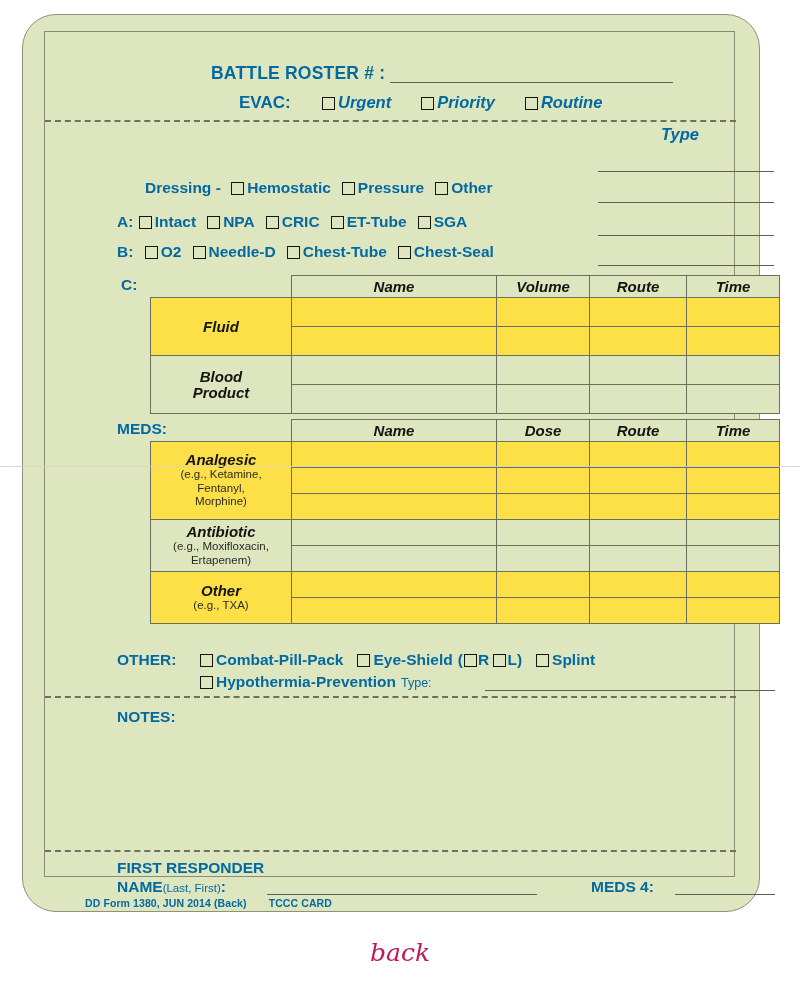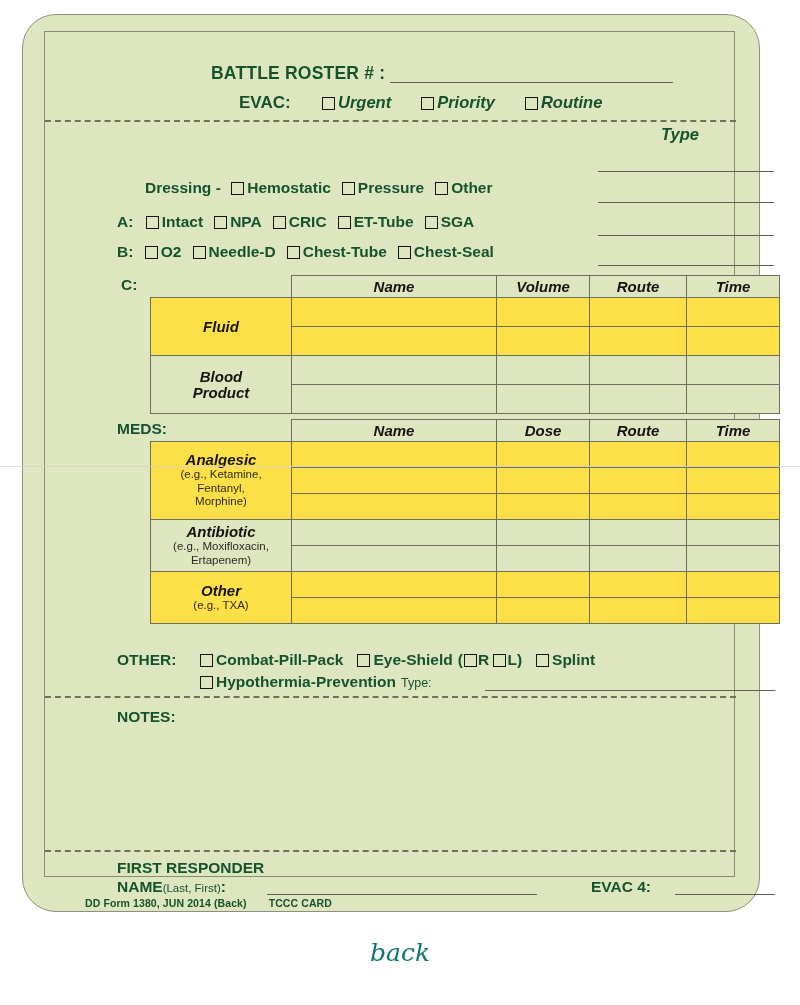--- a/index.html
+++ b/index.html
@@ -28,21 +28,21 @@
     position:absolute;left:0;top:466px;width:800px;height:1px;
     background:#d9cfc4;opacity:.85;
   }
 
   .dash{
     position:absolute;left:0;width:691px;height:0;
     border-top:2px dashed #6e7060;
   }
 
   
-  .t{position:absolute;white-space:nowrap;color:#14532d;}
+  .t{position:absolute;white-space:nowrap;color:#0369a1;}
   .b{font-weight:bold;}
   .i{font-style:italic;}
   .line{position:absolute;height:0;border-bottom:1.4px solid #5e6152;}
 
   
   .cb{
     display:inline-block;width:13px;height:13px;
     border:1.6px solid #15150f;background:#dee6c0;
     vertical-align:-2px;margin-right:3px;box-sizing:border-box;
   }
@@ -124,21 +124,21 @@
   #last4-line{left:630px;top:862px;width:100px;}
 
   #ddform{left:62px;top:882px;font-size:10.5px;font-weight:bold;
           letter-spacing:.1px;}
   #ddform span.gap{display:inline-block;width:22px;}
 
   
   #caption{
     position:absolute;left:0;top:938px;width:800px;text-align:center;
     font-family:"DejaVu Serif",serif;font-style:italic;
-    font-size:25px;color:#0f766e;
+    font-size:25px;color:#be185d;
   }
 </style>
 </head>
 <body>
 
 <div id="card">
   <div id="frame">
 
     <div class="t b" id="br-label">BATTLE ROSTER # :</div>
     <div class="line" id="br-line"></div>
@@ -157,21 +157,21 @@
     <div class="t" id="r-dress">
       <span class="rowlabel">Dressing -</span>
       <span class="rowopts" style="margin-left:6px;">
         <span class="opt" style="margin-right:11px;"><span class="cb"></span><span>Hemostatic</span></span><span class="opt" style="margin-right:11px;"><span class="cb"></span><span>Pressure</span></span><span class="opt"><span class="cb"></span><span>Other</span></span>
       </span>
     </div>
     <div class="line typeline" style="top:170px;"></div>
 
     <div class="t" id="r-a">
       <span class="rowlabel">A:</span>
-      <span class="rowopts" style="margin-left:8px;">
+      <span class="rowopts" style="margin-left:1px;">
         <span class="opt" style="margin-right:11px;"><span class="cb"></span><span>Intact</span></span><span class="opt" style="margin-right:11px;"><span class="cb"></span><span>NPA</span></span><span class="opt" style="margin-right:11px;"><span class="cb"></span><span>CRIC</span></span><span class="opt" style="margin-right:11px;"><span class="cb"></span><span>ET-Tube</span></span><span class="opt"><span class="cb"></span><span>SGA</span></span>
       </span>
     </div>
     <div class="line typeline" style="top:203px;"></div>
 
     <div class="t" id="r-b">
       <span class="rowlabel">B:</span>
       <span class="rowopts" style="margin-left:7px;">
         <span class="opt" style="margin-right:11px;"><span class="cb"></span><span>O2</span></span><span class="opt" style="margin-right:11px;"><span class="cb"></span><span>Needle-D</span></span><span class="opt" style="margin-right:11px;"><span class="cb"></span><span>Chest-Tube</span></span><span class="opt"><span class="cb"></span><span>Chest-Seal</span></span>
       </span>
@@ -317,21 +317,21 @@
     <div class="t" id="notes-label">NOTES:</div>
     <div style="position:absolute;left:20px;top:694px;width:650px;height:108px;"></div>
 
     <div class="dash" style="top:818px;"></div>
 
     <div class="t" id="fr-label">FIRST RESPONDER</div>
     <div class="t" id="name-label">
       <span>NAME</span><span id="name-paren">(Last, First)</span><span>:</span>
     </div>
     <div class="line" id="name-line"></div>
-    <div class="t" id="last4-label">EVAC 4:</div>
+    <div class="t" id="last4-label">MEDS 4:</div>
     <div class="line" id="last4-line"></div>
   </div>
 
   <div class="t" id="ddform">
     <span>DD Form 1380, JUN 2014 (Back)</span><span class="gap"></span><span>TCCC CARD</span>
   </div>
 </div>
 
 <div id="foldline"></div>
 

